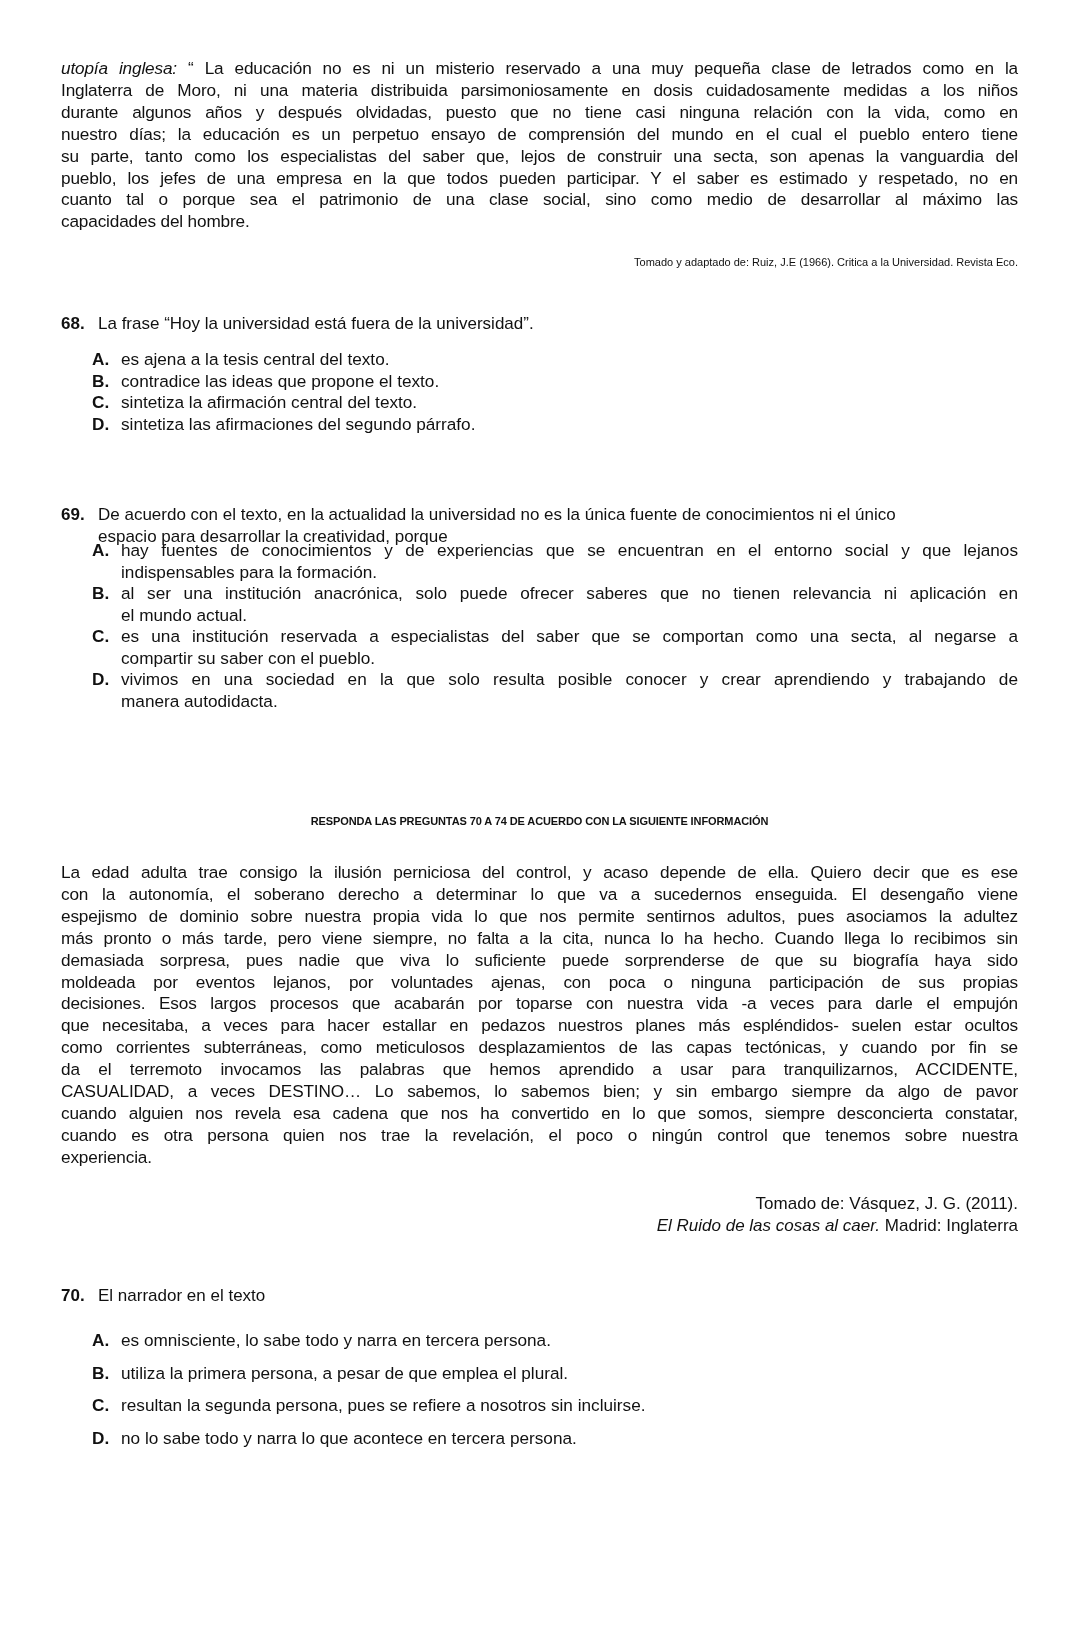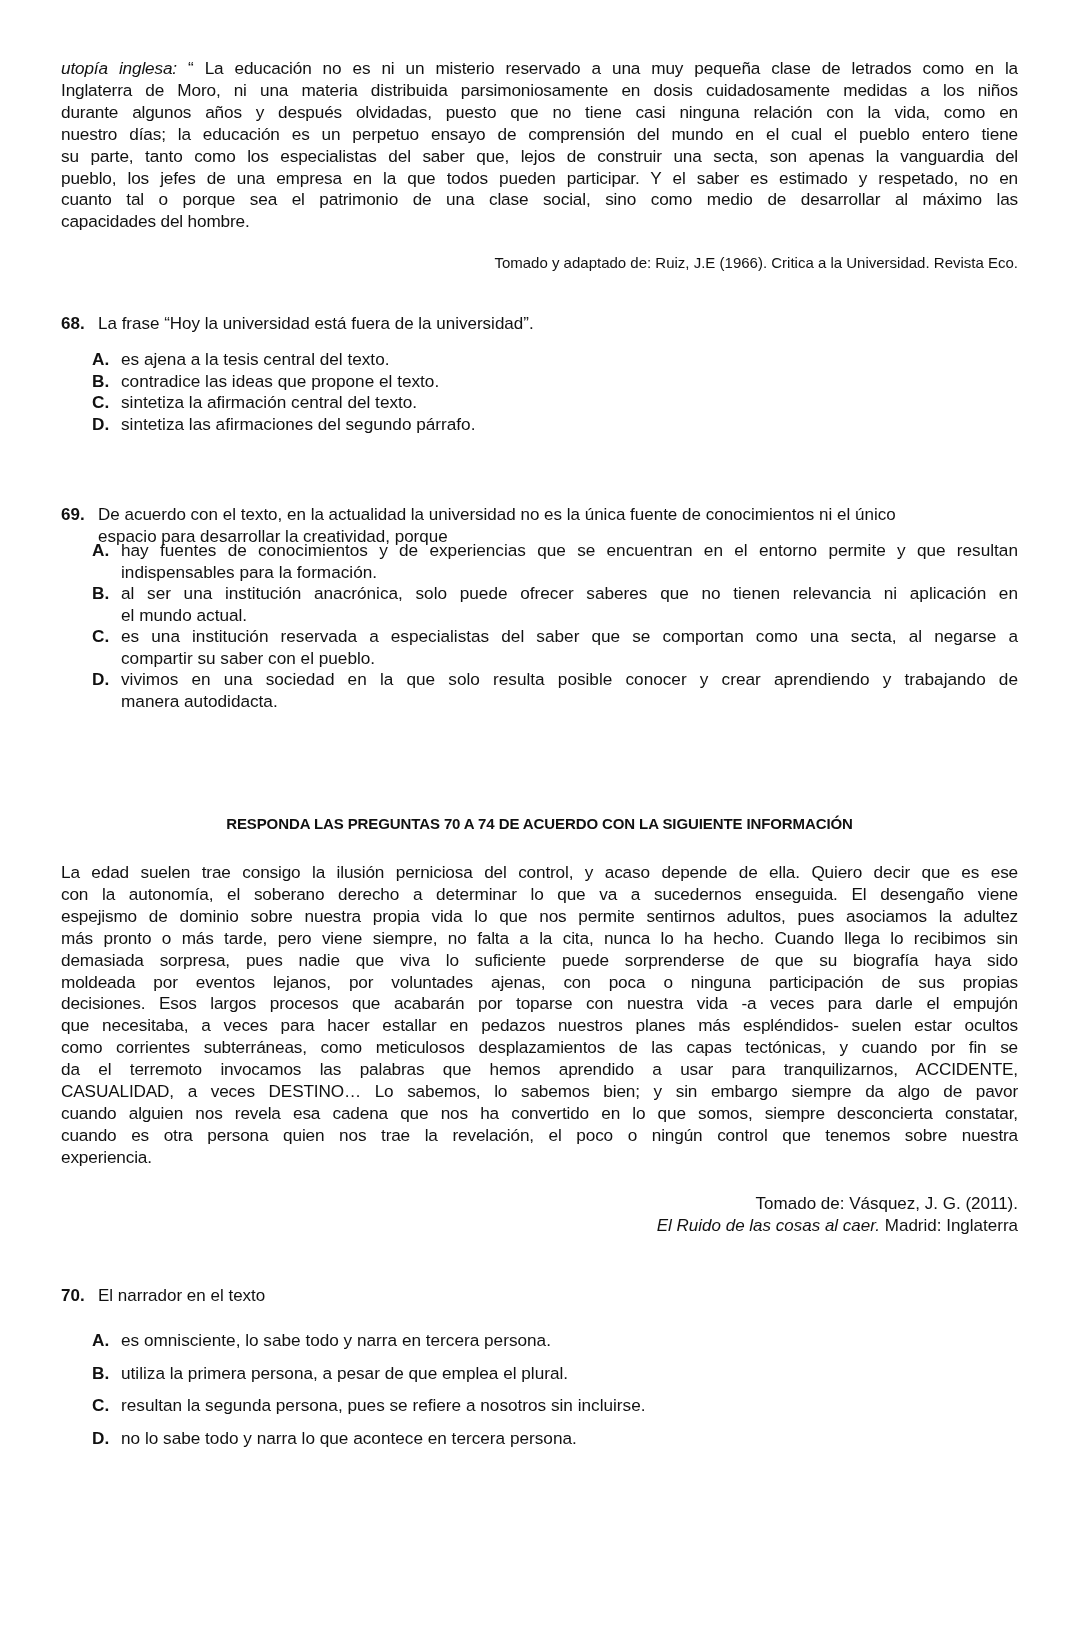--- a/index.html
+++ b/index.html
@@ -3,33 +3,33 @@
 <meta charset="utf-8">
 <style>
   html, body { margin: 0; padding: 0; background: #ffffff; }
   body { width: 1080px; height: 1651px; position: relative; overflow: hidden;
          font-family: "Liberation Sans", sans-serif; color: #111111; }
   .page { position: absolute; left: 61px; top: 0; width: 957px; }
   .para { position: absolute; left: 0; width: 957px; font-size: 17.2px; line-height: 21.9px;
           text-align: justify; text-align-last: left; letter-spacing: -0.15px; }
   .para span.line { display: block; text-align: justify; text-align-last: justify; }
   .para span.line.last { text-align-last: left; }
-  .source { position: absolute; right: 0; font-size: 15px; line-height: 21px; text-align: right; }
+  .source { position: absolute; right: 0; font-size: 11px; line-height: 21px; text-align: right; }
   .q { position: absolute; left: 0; width: 957px; font-size: 17px; line-height: 21.5px; }
   .qnum { font-weight: bold; display: inline-block; width: 37px; }
   .qtext { }
   .qcont { display: block; padding-left: 37px; }
   .opts { position: absolute; left: 31px; width: 926px; font-size: 17.2px; }
   .opt { position: relative; padding-left: 29px; line-height: 21.5px; }
   .opt .letter { position: absolute; left: 0; top: 0; font-weight: bold; }
   .opt .body { display: block; }
   .opt .body span.line { display: block; text-align: justify; text-align-last: justify; }
   .opt .body span.line.last { text-align-last: left; }
   .heading { position: absolute; left: 0; width: 957px; text-align: center; font-weight: bold;
-             font-size: 15px; letter-spacing: -0.1px; }
+             font-size: 11px; letter-spacing: -0.1px; }
   em { font-style: italic; }
 </style>
 </head>
 <body>
 
 <div class="page">
 
   <div class="para" style="top:58px;">
     <span class="line"><em>utopía inglesa:</em><span> “ La educación no es ni un misterio reservado a una muy pequeña clase de letrados como en la</span></span>
     <span class="line">Inglaterra de Moro, ni una materia distribuida parsimoniosamente en dosis cuidadosamente medidas a los niños</span>
@@ -65,21 +65,21 @@
   </div>
 
   <div class="q" style="top:504px;">
     <span class="qnum">69.</span><span class="qtext">De acuerdo con el texto, en la actualidad la universidad no es la única fuente de conocimientos ni el único</span>
     <span class="qcont">espacio para desarrollar la creatividad, porque</span>
   </div>
   <div class="opts" style="top:540px;">
     <div class="opt">
         <span class="letter">A.</span>
         <span class="body">
-          <span class="line">hay fuentes de conocimientos y de experiencias que se encuentran en el entorno permite y que resultan</span>
+          <span class="line">hay fuentes de conocimientos y de experiencias que se encuentran en el entorno social y que lejanos</span>
           <span class="line last">indispensables para la formación.</span>
         </span>
       </div>
     <div class="opt">
         <span class="letter">B.</span>
         <span class="body">
           <span class="line">al ser una institución anacrónica, solo puede ofrecer saberes que no tienen relevancia ni aplicación en</span>
           <span class="line last">el mundo actual.</span>
         </span>
       </div>
@@ -95,21 +95,21 @@
         <span class="body">
           <span class="line">vivimos en una sociedad en la que solo resulta posible conocer y crear aprendiendo y trabajando de</span>
           <span class="line last">manera autodidacta.</span>
         </span>
       </div>
   </div>
 
   <div class="heading" style="top:815px;">RESPONDA LAS PREGUNTAS 70 A 74 DE ACUERDO CON LA SIGUIENTE INFORMACIÓN</div>
 
   <div class="para" style="top:862px;">
-    <span class="line">La edad suelen trae consigo la ilusión perniciosa del control, y acaso depende de ella. Quiero decir que es ese</span>
+    <span class="line">La edad adulta trae consigo la ilusión perniciosa del control, y acaso depende de ella. Quiero decir que es ese</span>
     <span class="line">con la autonomía, el soberano derecho a determinar lo que va a sucedernos enseguida. El desengaño viene</span>
     <span class="line">espejismo de dominio sobre nuestra propia vida lo que nos permite sentirnos adultos, pues asociamos la adultez</span>
     <span class="line">más pronto o más tarde, pero viene siempre, no falta a la cita, nunca lo ha hecho. Cuando llega lo recibimos sin</span>
     <span class="line">demasiada sorpresa, pues nadie que viva lo suficiente puede sorprenderse de que su biografía haya sido</span>
     <span class="line">moldeada por eventos lejanos, por voluntades ajenas, con poca o ninguna participación de sus propias</span>
     <span class="line">decisiones. Esos largos procesos que acabarán por toparse con nuestra vida -a veces para darle el empujón</span>
     <span class="line">que necesitaba, a veces para hacer estallar en pedazos nuestros planes más espléndidos- suelen estar ocultos</span>
     <span class="line">como corrientes subterráneas, como meticulosos desplazamientos de las capas tectónicas, y cuando por fin se</span>
     <span class="line">da el terremoto invocamos las palabras que hemos aprendido a usar para tranquilizarnos, ACCIDENTE,</span>
     <span class="line">CASUALIDAD, a veces DESTINO… Lo sabemos, lo sabemos bien; y sin embargo siempre da algo de pavor</span>

